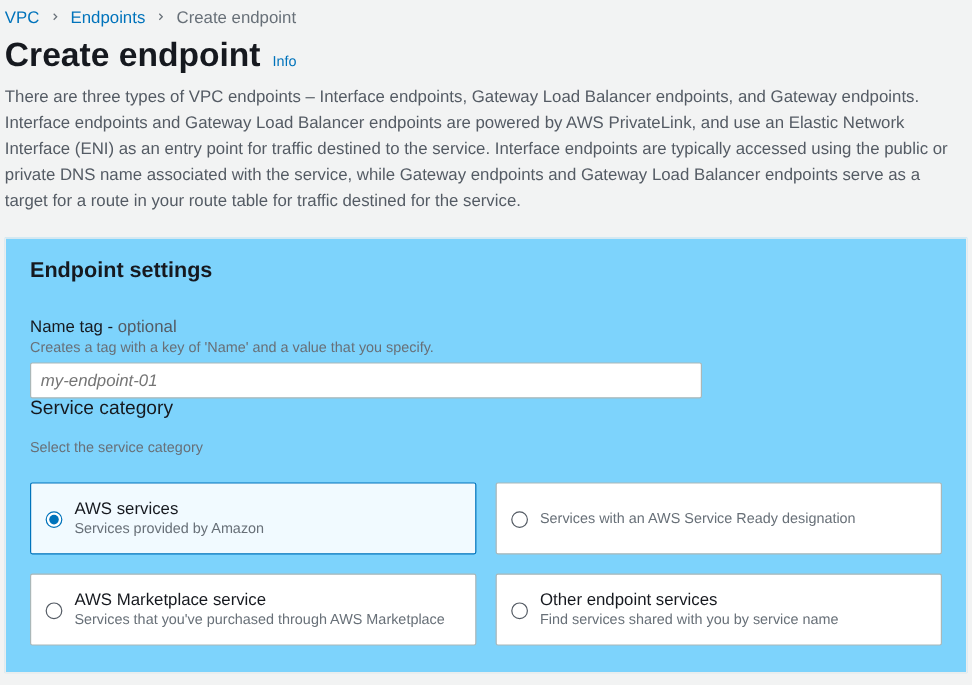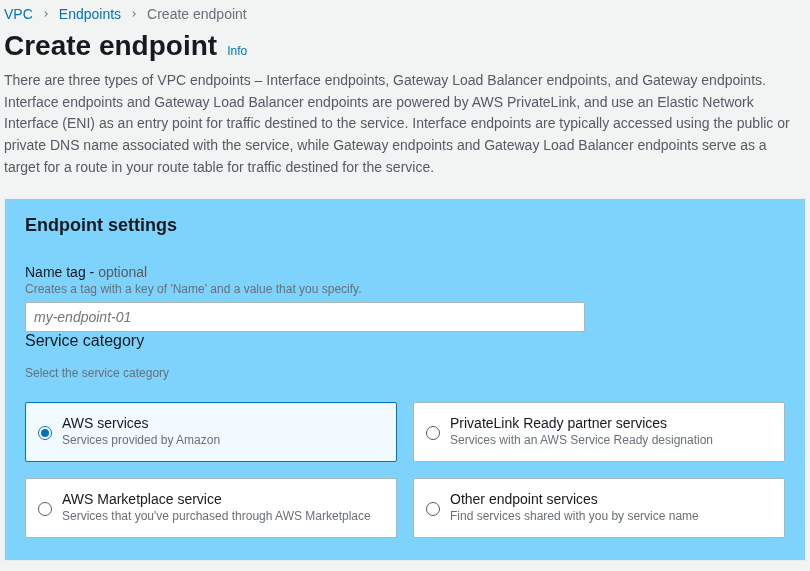--- a/index.html
+++ b/index.html
@@ -169,21 +169,20 @@
       <label class="tile selected">
         <span class="radio"></span>
         <span>
           <div class="tile-title">AWS services</div>
           <div class="tile-desc">Services provided by Amazon</div>
         </span>
       </label>
       <label class="tile">
         <span class="radio"></span>
         <span>
-          <div class="tile-title">PrivateLink Ready partner services</div>
           <div class="tile-desc">Services with an AWS Service Ready designation</div>
         </span>
       </label>
       <label class="tile">
         <span class="radio"></span>
         <span>
           <div class="tile-title">AWS Marketplace service</div>
           <div class="tile-desc">Services that you've purchased through AWS Marketplace</div>
         </span>
       </label>

